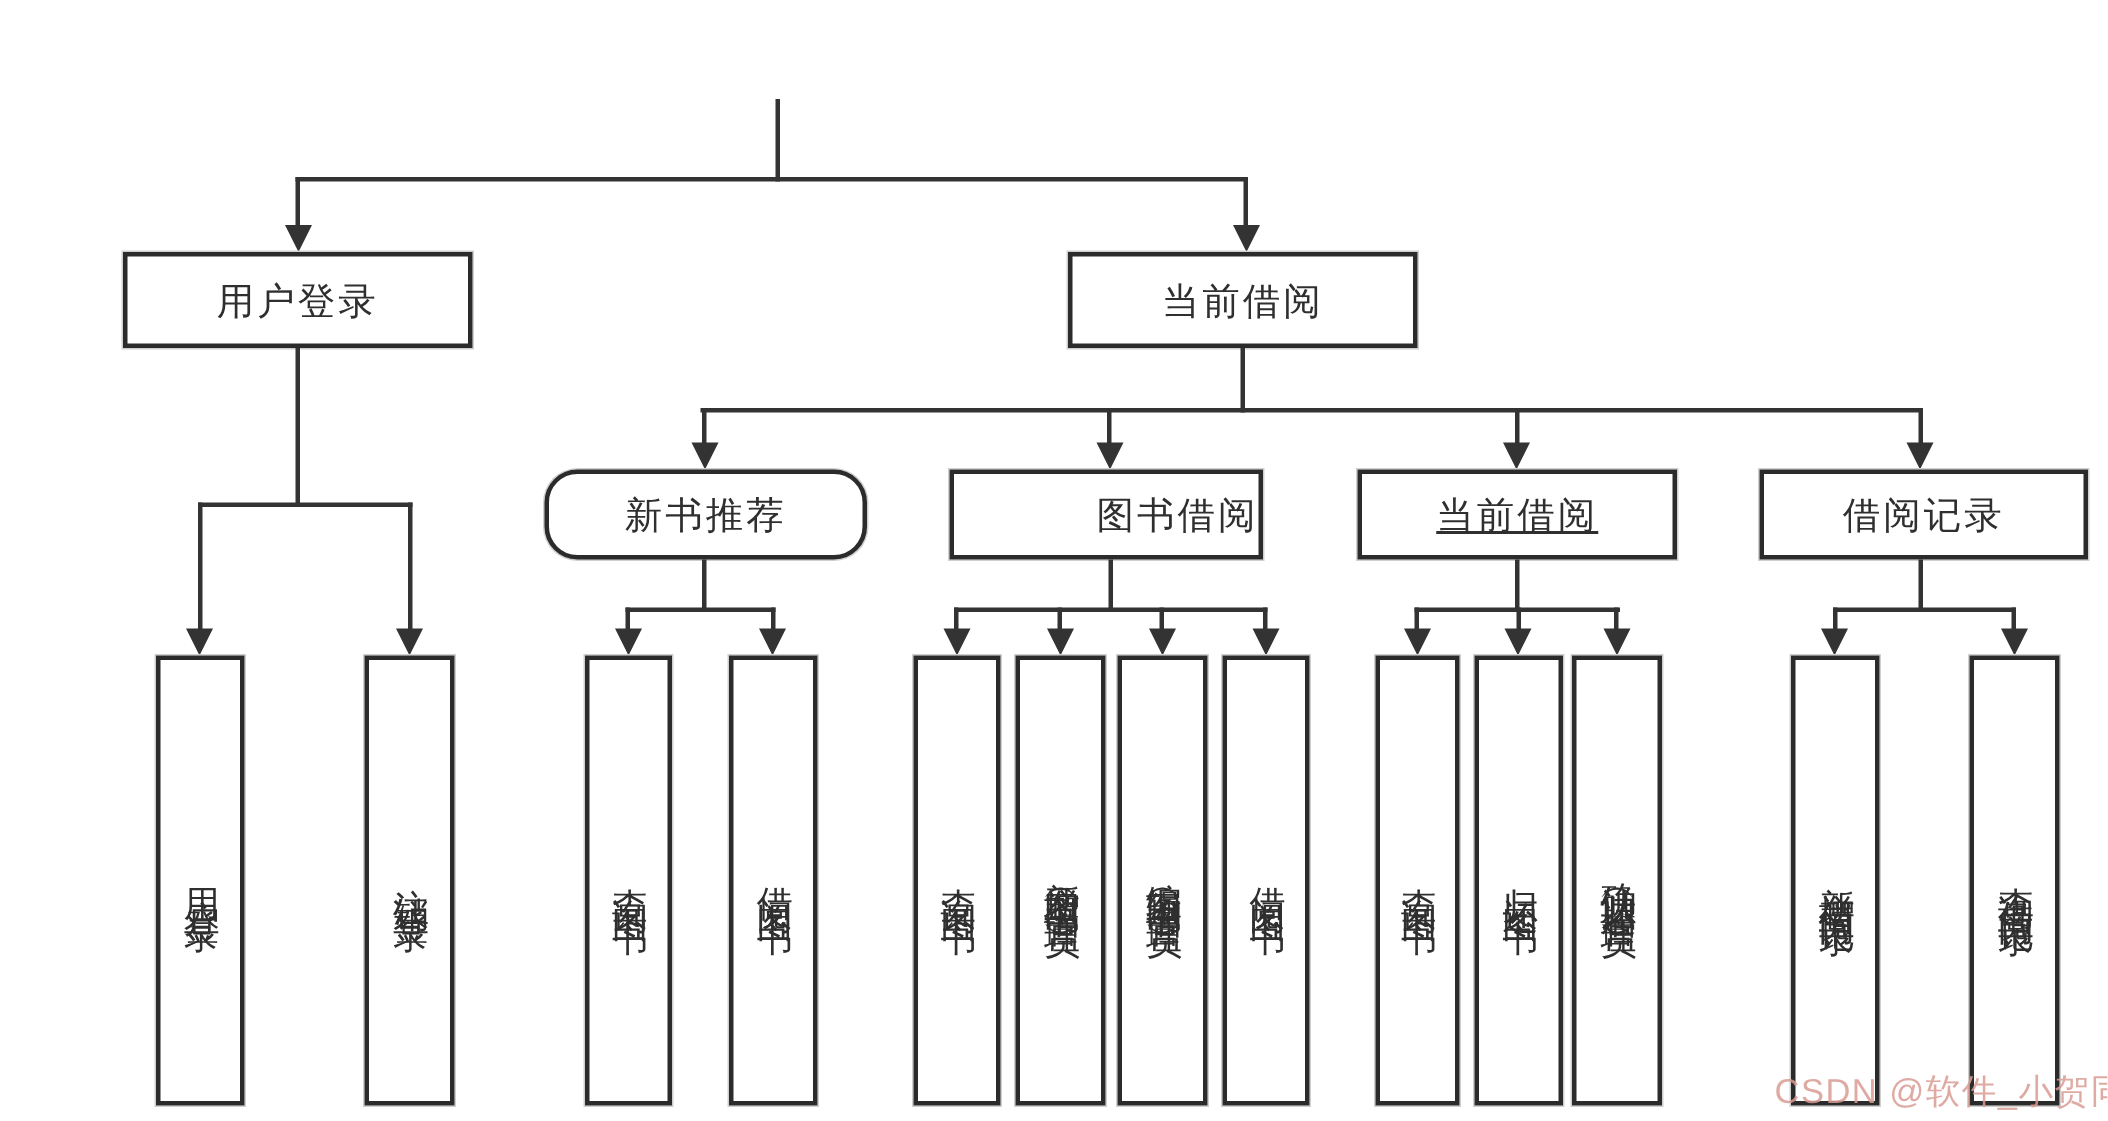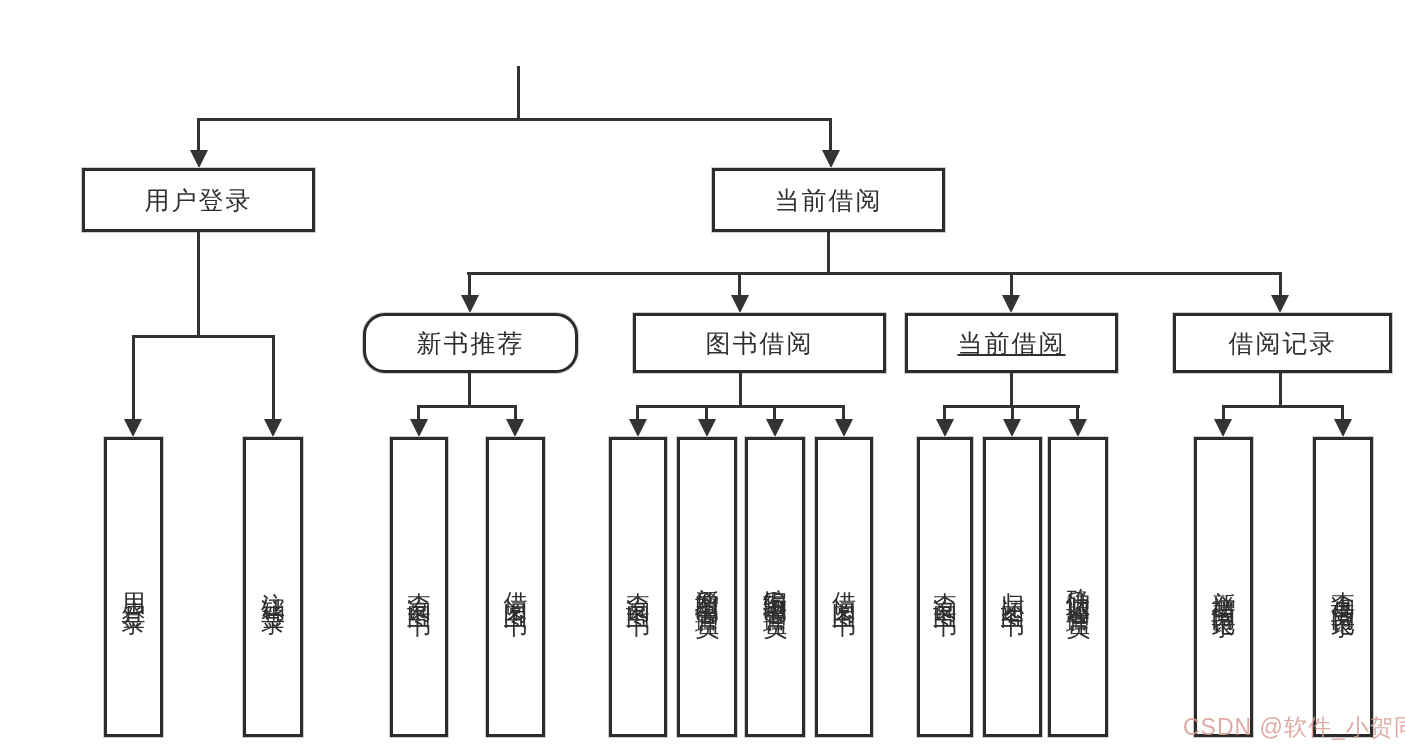--- a/index.html
+++ b/index.html
@@ -67,21 +67,21 @@
   <div class="vline" style="left:738px;top:272px;height:26px;"></div>
   <div class="arrow" style="left:731px;top:295px;"></div>
   <div class="vline" style="left:1010px;top:272px;height:26px;"></div>
   <div class="arrow" style="left:1002px;top:295px;"></div>
   <div class="vline" style="left:1279px;top:272px;height:26px;"></div>
   <div class="arrow" style="left:1271px;top:295px;"></div>
 
   <div class="hbox" style="left:363px;top:313px;width:215px;height:60px;border-radius:22px;">
     <span>新书推荐</span>
   </div>
-  <div class="hbox" style="left:633px;top:313px;width:253px;height:60px;">
+  <div class="hbox" style="left:633px;top:313px;width:209px;height:60px;justify-content:flex-end;">
     <span>图书借阅</span>
   </div>
   <div class="hbox" style="left:905px;top:313px;width:213px;height:60px;text-decoration:underline;">
     <span>当前借阅</span>
   </div>
   <div class="hbox" style="left:1173px;top:313px;width:219px;height:60px;">
     <span>借阅记录</span>
   </div>
 
   <div class="vline" style="left:468px;top:373px;height:35px;"></div>

